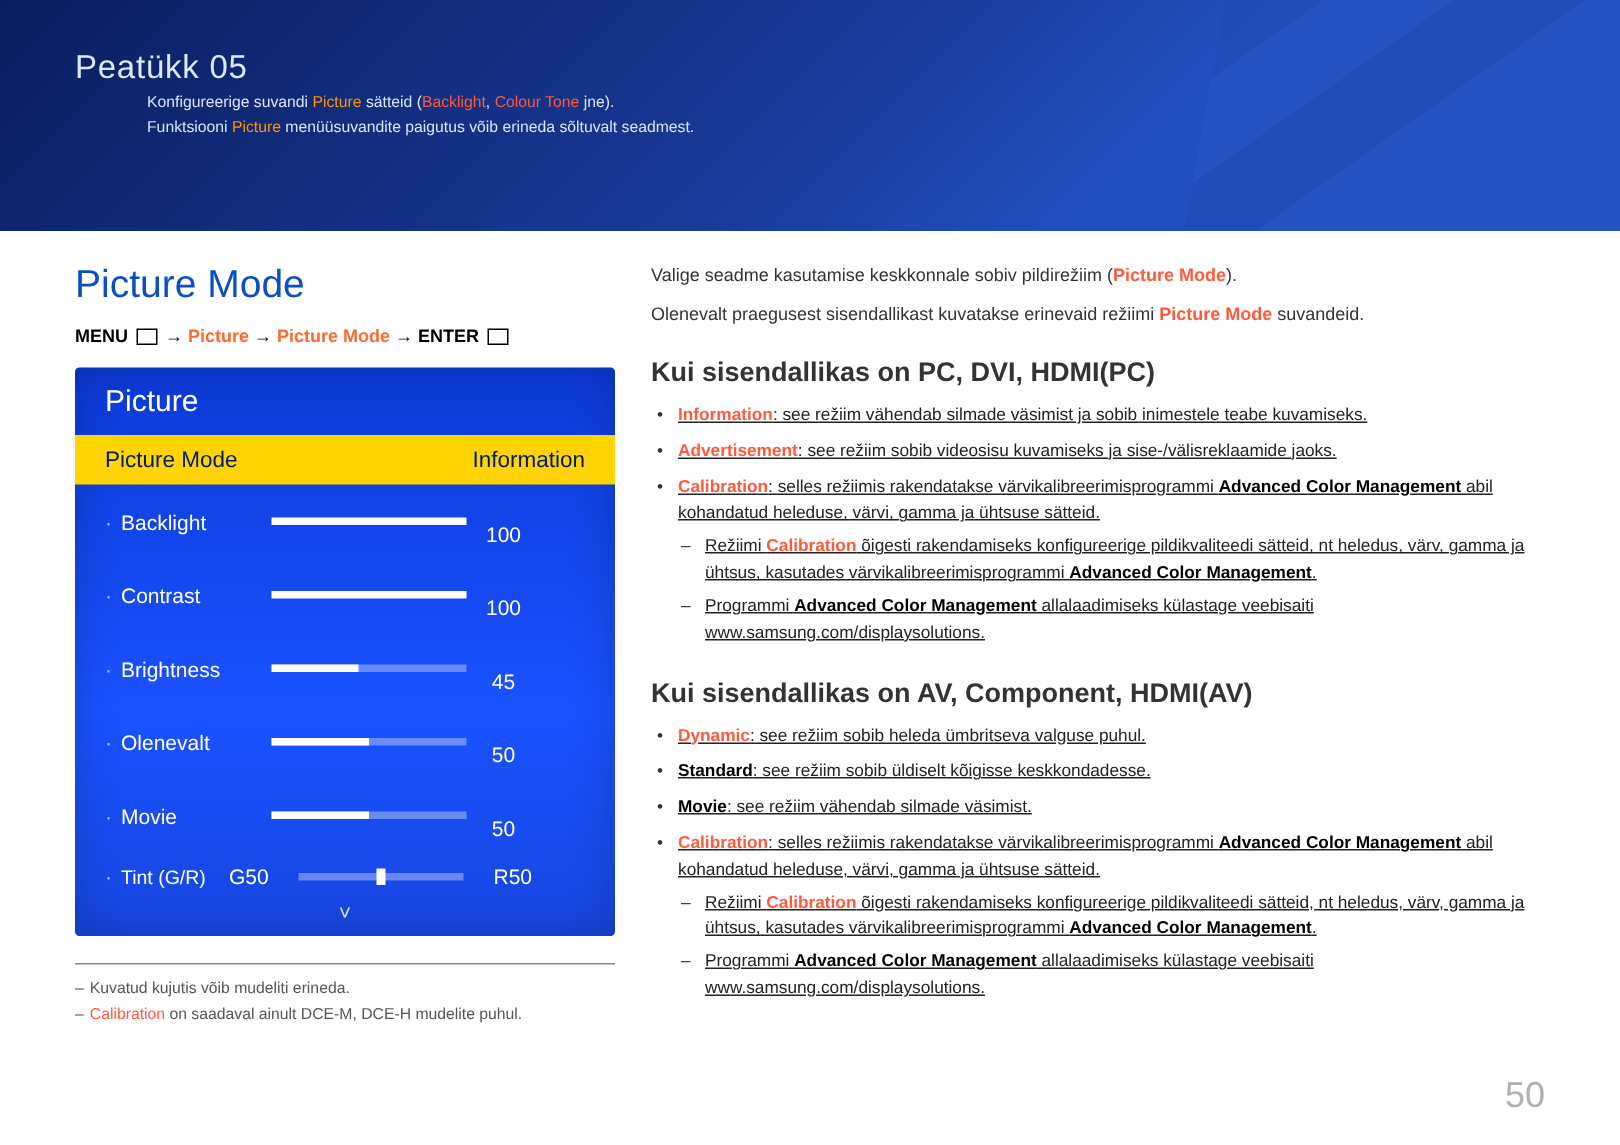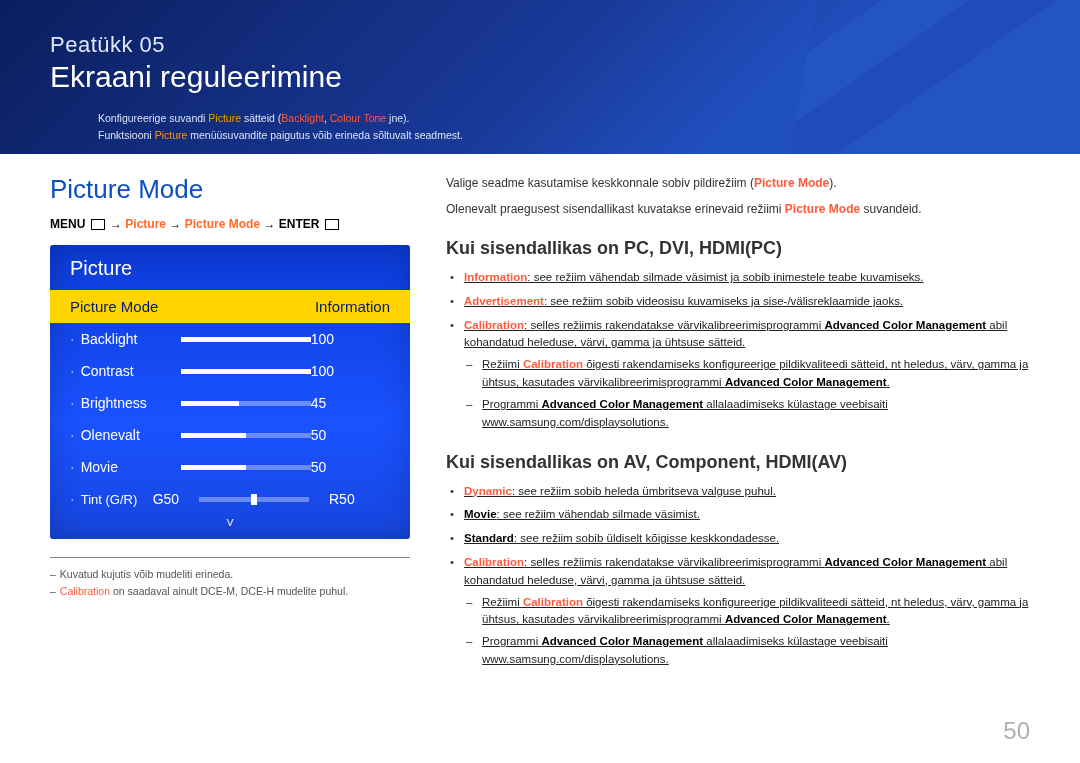--- a/index.html
+++ b/index.html
@@ -51,21 +51,21 @@
   font-size: 10.5px;
   color: #d9e3f9;
   line-height: 1.6;
   padding-left: 48px;
 }
 .banner .hl1 { color: #ff9500; }
 .banner .hl2 { color: #ff5a3c; }
 .content {
   display: flex;
   padding: 20px 50px 30px 50px;
-  gap: 36px;
+  gap: 24px;
 }
 .left { width: 360px; flex: 0 0 360px; }
 .right { flex: 1; }
 .section-title {
   color: #0b4fc5;
   font-size: 26px;
   font-weight: 500;
   margin-bottom: 12px;
 }
 .menu-path {
@@ -116,21 +116,21 @@
 }
 .osd-row .dot { color: rgba(255,255,255,0.7); margin-right: 6px; }
 .osd-row .lbl { width: 100px; color: #fff; }
 .osd-row .bar {
   flex: 0 0 130px;
   height: 5px;
   background: rgba(255,255,255,0.35);
   position: relative;
 }
 .osd-row .bar .fill { height: 5px; background: #fff; }
-.osd-row .val { width: 50px; text-align: left; color: #fff; }
+.osd-row .val { width: 50px; text-align: center; color: #fff; margin-top: 17px; }
 .osd-row.tint .tlabel { width: 46px; font-size: 13px; color:#fff; }
 .osd-row.tint .tbar {
   flex: 0 0 110px;
   height: 5px;
   background: rgba(255,255,255,0.35);
   position: relative;
   margin: 0 6px;
 }
 .osd-row.tint .tbar .mark {
   width: 6px; height: 11px; background: #fff;
@@ -195,21 +195,20 @@
   font-size: 24px;
   color: #b0b0b0;
   font-weight: 300;
 }
 </style>
 </head>
 <body>
 
 <div class="banner">
   <h2>Peatükk 05</h2>
-  <h1>Ekraani reguleerimine</h1>
   <p>
     <span>Konfigureerige suvandi </span><span class="hl1">Picture</span><span> sätteid (</span><span class="hl2">Backlight</span><span>, </span><span class="hl2">Colour Tone</span><span> jne).</span>
   </p>
   <p>
     <span>Funktsiooni </span><span class="hl1">Picture</span><span> menüüsuvandite paigutus võib erineda sõltuvalt seadmest.</span>
   </p>
 </div>
 
 <div class="content">
   <div class="left">
@@ -298,22 +297,22 @@
         <ul class="sub">
           <li><span>Režiimi </span><span class="kw-orange">Calibration</span><span> õigesti rakendamiseks konfigureerige pildikvaliteedi sätteid, nt heledus, värv, gamma ja ühtsus, kasutades värvikalibreerimisprogrammi </span><span class="kw-bold">Advanced Color Management</span><span>.</span></li>
           <li><span>Programmi </span><span class="kw-bold">Advanced Color Management</span><span> allalaadimiseks külastage veebisaiti www.samsung.com/displaysolutions.</span></li>
         </ul>
       </li>
     </ul>
 
     <div class="sub-h">Kui sisendallikas on AV, Component, HDMI(AV)</div>
     <ul class="bul">
       <li><span class="kw-orange">Dynamic</span><span>: see režiim sobib heleda ümbritseva valguse puhul.</span></li>
+      <li><span class="kw-bold">Standard</span><span>: see režiim sobib üldiselt kõigisse keskkondadesse.</span></li>
       <li><span class="kw-bold">Movie</span><span>: see režiim vähendab silmade väsimist.</span></li>
-      <li><span class="kw-bold">Standard</span><span>: see režiim sobib üldiselt kõigisse keskkondadesse.</span></li>
       <li>
         <span class="kw-orange">Calibration</span><span>: selles režiimis rakendatakse värvikalibreerimisprogrammi </span><span class="kw-bold">Advanced Color Management</span><span> abil kohandatud heleduse, värvi, gamma ja ühtsuse sätteid.</span>
         <ul class="sub">
           <li><span>Režiimi </span><span class="kw-orange">Calibration</span><span> õigesti rakendamiseks konfigureerige pildikvaliteedi sätteid, nt heledus, värv, gamma ja ühtsus, kasutades värvikalibreerimisprogrammi </span><span class="kw-bold">Advanced Color Management</span><span>.</span></li>
           <li><span>Programmi </span><span class="kw-bold">Advanced Color Management</span><span> allalaadimiseks külastage veebisaiti www.samsung.com/displaysolutions.</span></li>
         </ul>
       </li>
     </ul>
   </div>
 </div>

